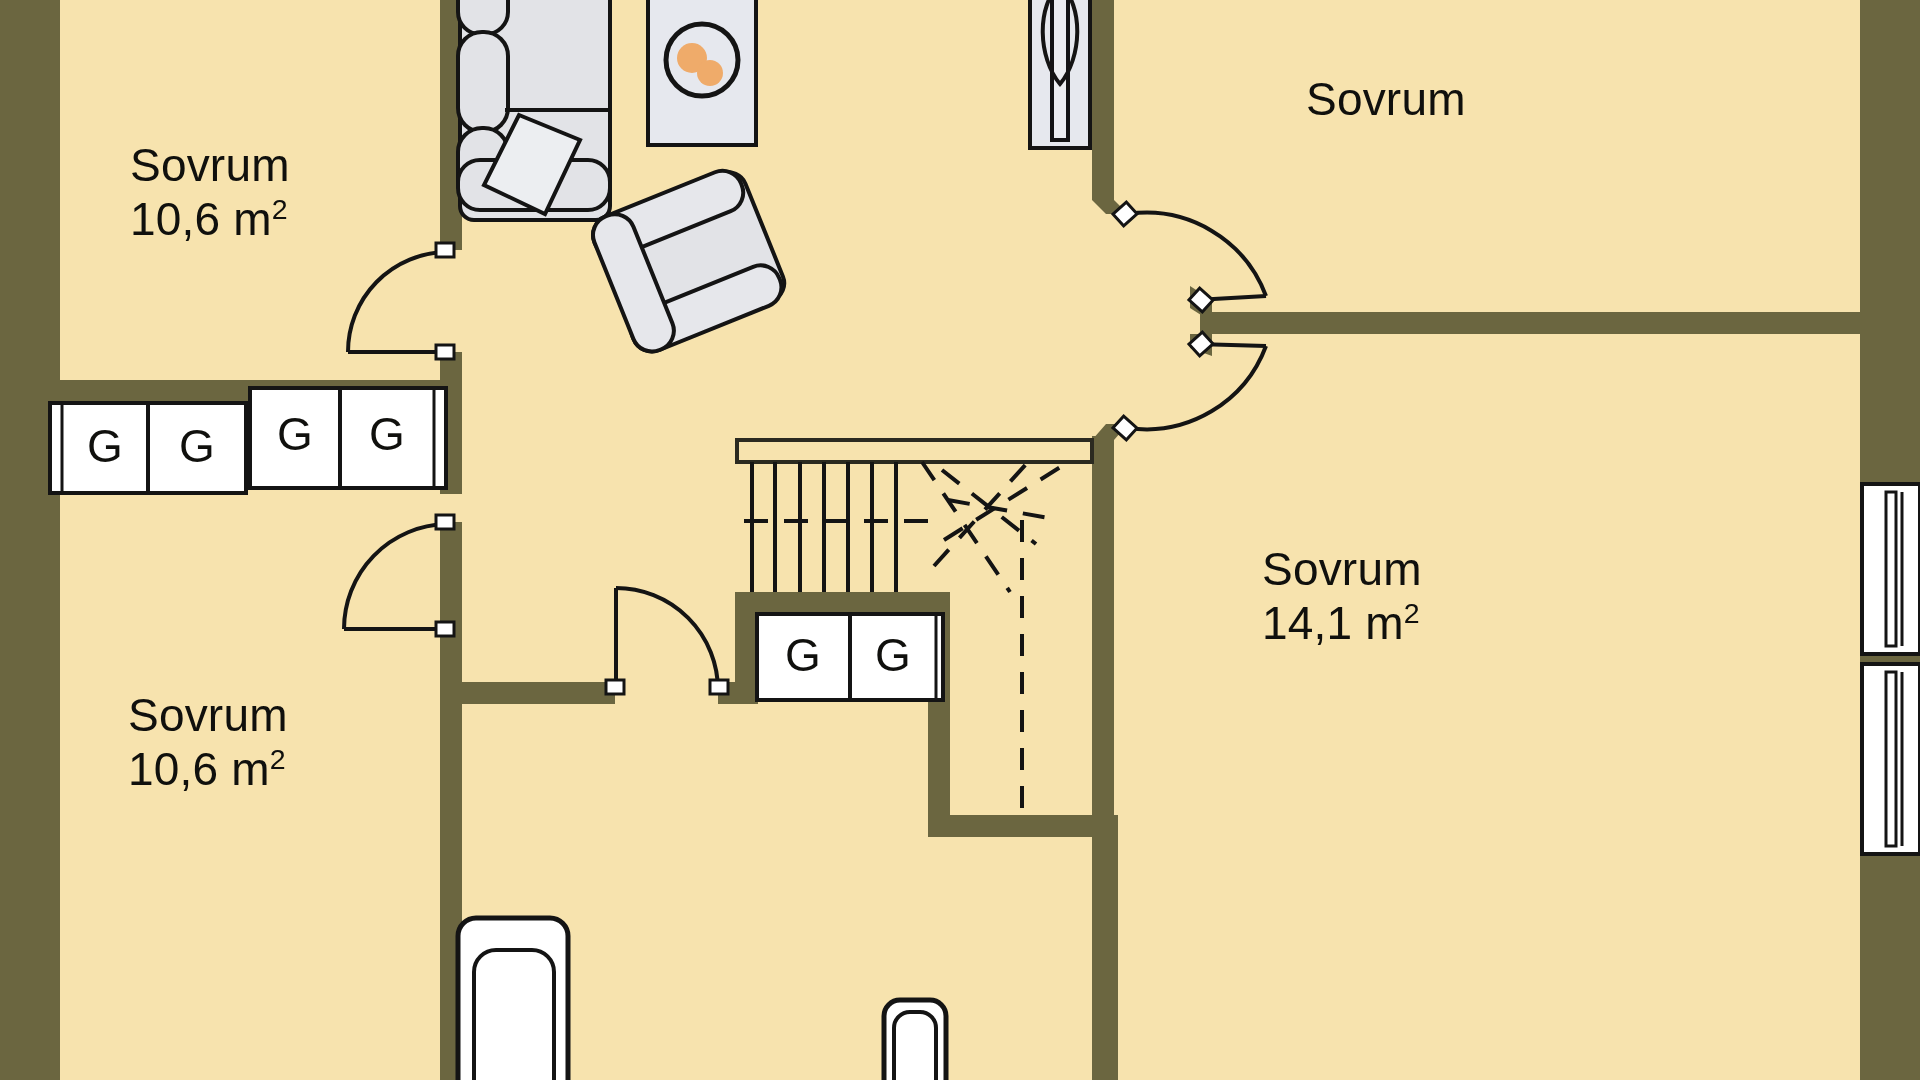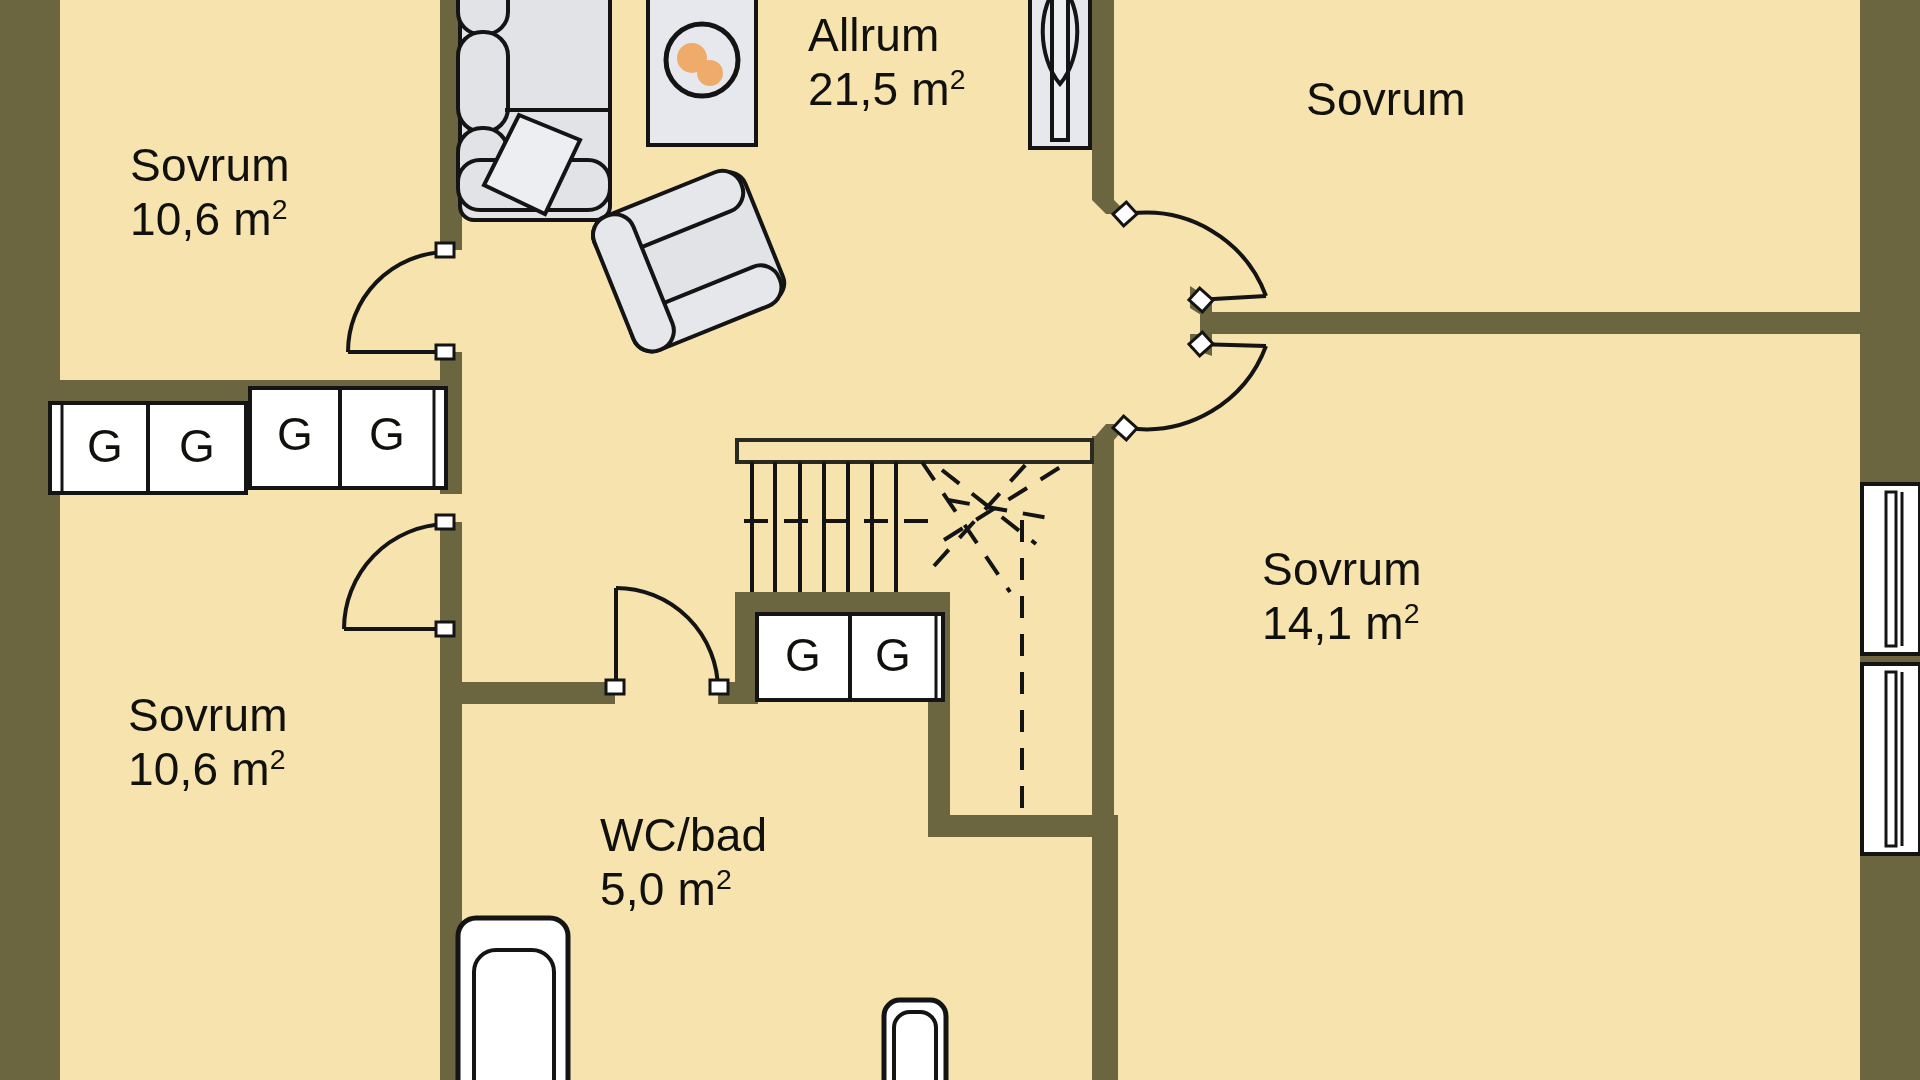--- a/index.html
+++ b/index.html
@@ -242,45 +242,33 @@
 
   </svg>
 
   <div class="room-label" style="left:130px; top:138px;">
     <span>Sovrum</span>
     <span class="ln2">
       <span>10,6 m</span><sup>2</sup>
     </span>
   </div>
 
-  <div class="room-label" style="left:808px; top:8px;">
-    <span>Allrum</span>
-    <span class="ln2">
-      <span>21,5 m</span><sup>2</sup>
-    </span>
-  </div>
 
   <div class="room-label" style="left:1306px; top:72px;">
     <span>Sovrum</span>
   </div>
 
   <div class="room-label" style="left:1262px; top:542px;">
     <span>Sovrum</span>
     <span class="ln2">
       <span>14,1 m</span><sup>2</sup>
     </span>
   </div>
 
   <div class="room-label" style="left:128px; top:688px;">
     <span>Sovrum</span>
     <span class="ln2">
       <span>10,6 m</span><sup>2</sup>
     </span>
   </div>
 
-  <div class="room-label" style="left:600px; top:808px;">
-    <span>WC/bad</span>
-    <span class="ln2">
-      <span>5,0 m</span><sup>2</sup>
-    </span>
-  </div>
 
 </div>
 
 </body></html>

